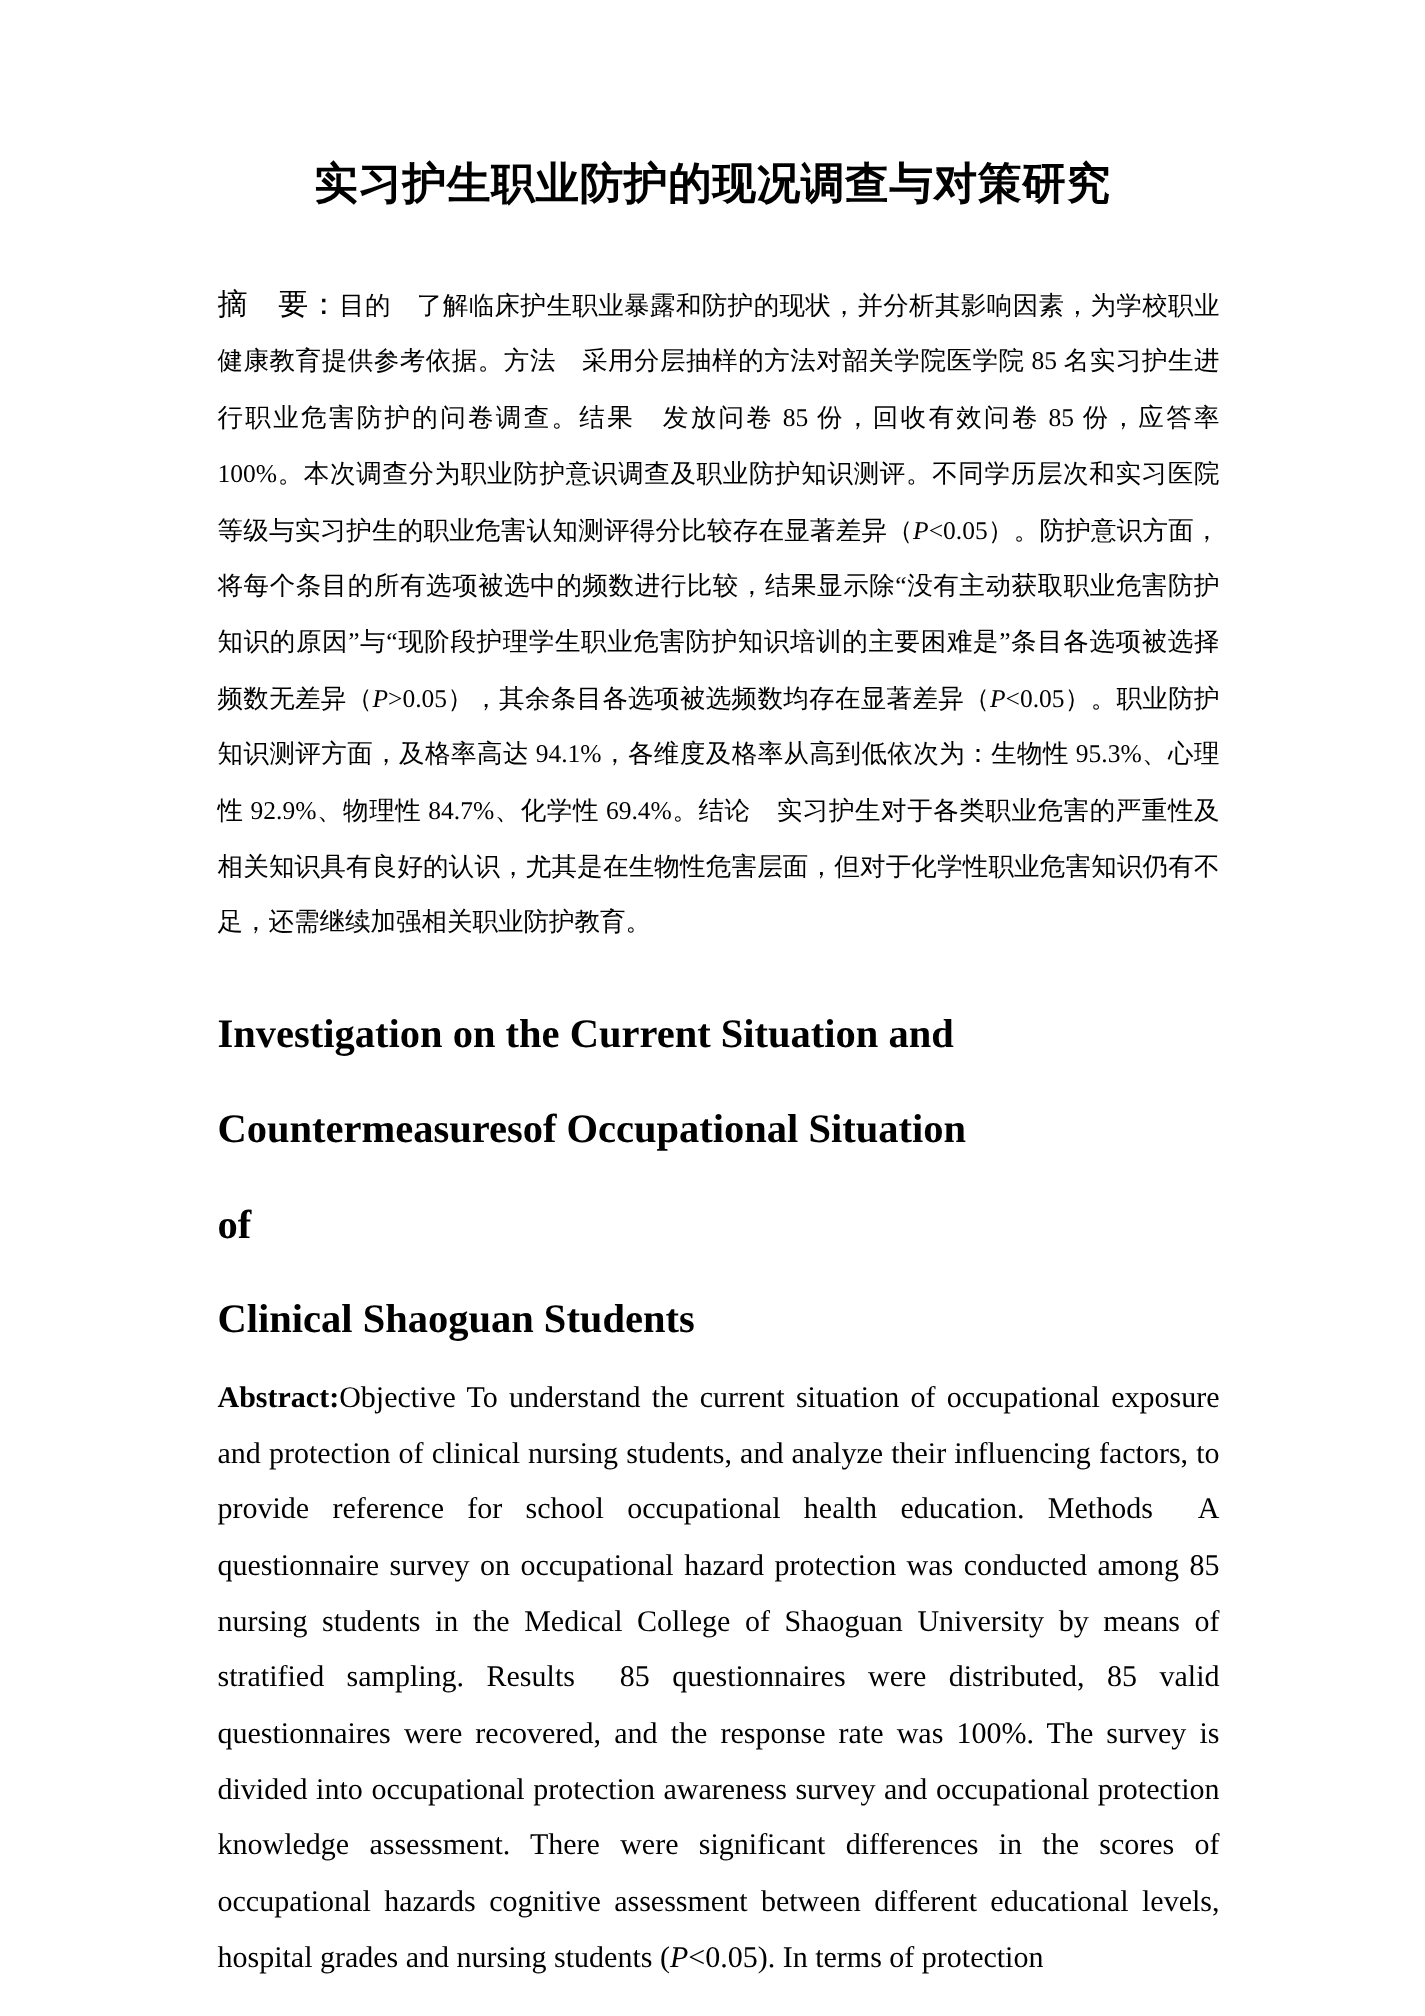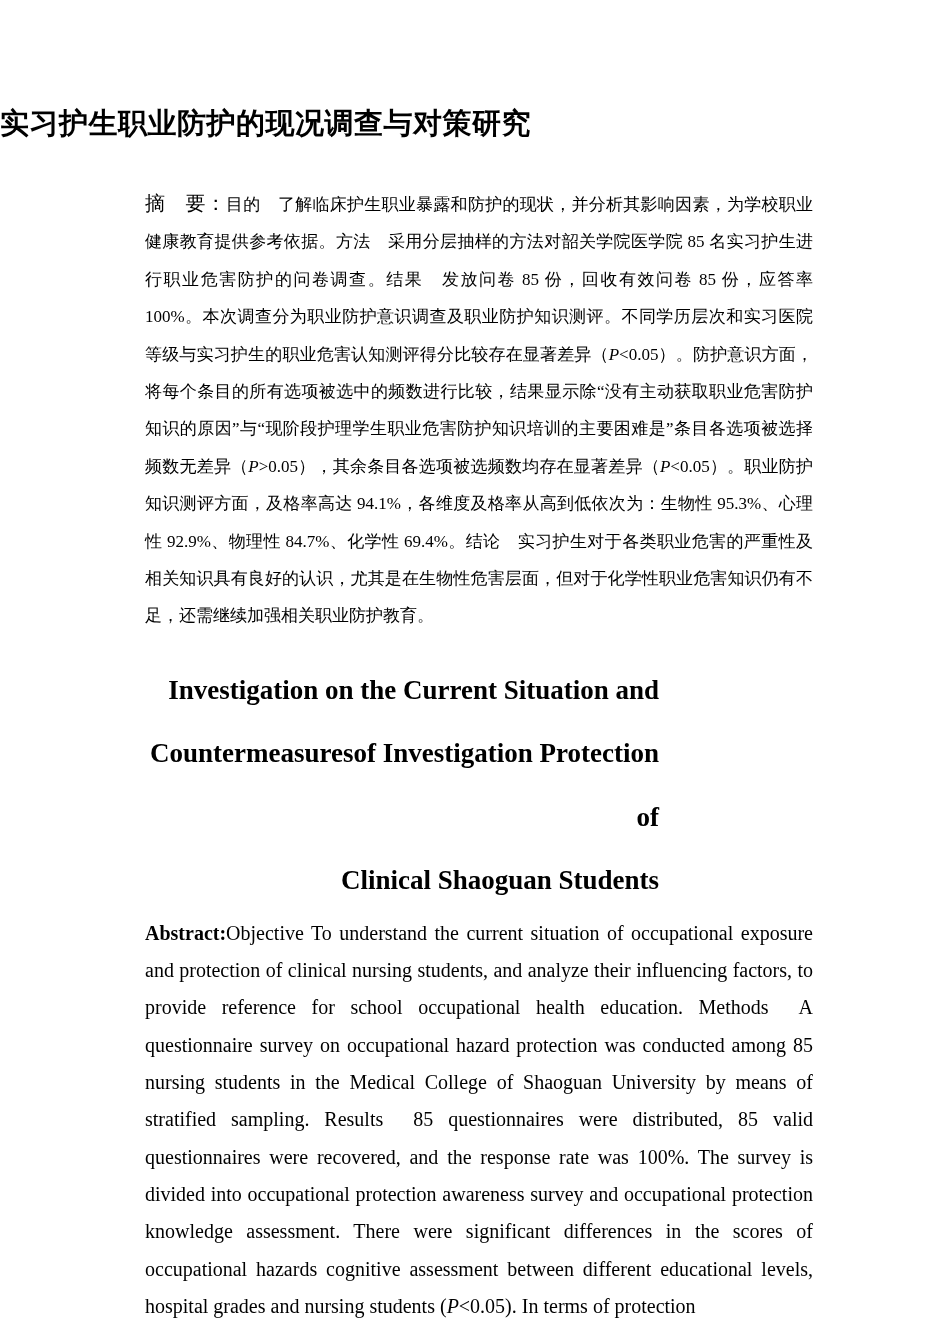--- a/index.html
+++ b/index.html
@@ -11,20 +11,21 @@
     width: 950px;
     height: 1344px;
     background: #ffffff;
     color: #000000;
     position: relative;
     overflow: hidden;
   }
   .cn-title {
     margin: 0;
     padding: 102px 0 0 0;
+    text-align: center;
     font-family: "Liberation Sans", sans-serif;
     font-weight: 700;
     font-size: 29px;
     line-height: 42px;
     letter-spacing: 0.5px;
   }
   .cn-abstract {
     margin: 41px 137px 0 145px;
     font-family: "Liberation Serif", serif;
     font-size: 17px;
@@ -35,21 +36,21 @@
   .cn-keywords {
     margin: 0 137px 0 145px;
     font-family: "Liberation Serif", serif;
     font-size: 17px;
     line-height: 37.4px;
     text-align: left;
   }
   .en-title {
     margin: 24px 0 0 145px;
     width: 514px;
-    text-align: right;
+    text-align: left;
     font-family: "Liberation Serif", serif;
     font-weight: 700;
     font-size: 27px;
     line-height: 63.5px;
   }
   .en-abstract {
     margin: 2px 137px 0 145px;
     font-family: "Liberation Serif", serif;
     font-size: 20px;
     line-height: 37.3px;
@@ -71,19 +72,19 @@
 
 <div class="page">
 
   <h1 class="cn-title">实习护生职业防护的现况调查与对策研究</h1>
 
   <p class="cn-abstract"><span class="run-cnlabel">摘　要：</span><span class="run-normal">目的　了解临床护生职业暴露和防护的现状，并分析其影响因素，为学校职业健康教育提供参考依据。方法　采用分层抽样的方法对韶关学院医学院 85 名实习护生进行职业危害防护的问卷调查。结果　发放问卷 85 份，回收有效问卷 85 份，应答率 100%。本次调查分为职业防护意识调查及职业防护知识测评。不同学历层次和实习医院等级与实习护生的职业危害认知测评得分比较存在显著差异（</span><span class="run-italic">P</span><span class="run-normal">&lt;0.05）。防护意识方面，将每个条目的所有选项被选中的频数进行比较，结果显示除“没有主动获取职业危害防护知识的原因”与“现阶段护理学生职业危害防护知识培训的主要困难是”条目各选项被选择频数无差异（</span><span class="run-italic">P</span><span class="run-normal">&gt;0.05），其余条目各选项被选频数均存在显著差异（</span><span class="run-italic">P</span><span class="run-normal">&lt;0.05）。职业防护知识测评方面，及格率高达 94.1%，各维度及格率从高到低依次为：生物性 95.3%、心理性 92.9%、物理性 84.7%、化学性 69.4%。结论　实习护生对于各类职业危害的严重性及相关知识具有良好的认识，尤其是在生物性危害层面，但对于化学性职业危害知识仍有不足，还需继续加强相关职业防护教育。</span></p>
 
 
   <div class="en-title">
     <div>Investigation on the Current Situation and</div>
-    <div>Countermeasuresof Investigation Protection of</div>
+    <div>Countermeasuresof Occupational Situation of</div>
     <div>Clinical Shaoguan Students</div>
   </div>
 
   <p class="en-abstract"><span class="run-enlabel">Abstract:</span><span class="run-normal">Objective To understand the current situation of occupational exposure and protection of clinical nursing students, and analyze their influencing factors, to provide reference for school occupational health education. Methods&nbsp; A questionnaire survey on occupational hazard protection was conducted among 85 nursing students in the Medical College of Shaoguan University by means of stratified sampling. Results&nbsp; 85 questionnaires were distributed, 85 valid questionnaires were recovered, and the response rate was 100%. The survey is divided into occupational protection awareness survey and occupational protection knowledge assessment. There were significant differences in the scores of occupational hazards cognitive assessment between different educational levels, hospital grades and nursing students (</span><span class="run-italic">P</span><span class="run-normal">&lt;0.05). In terms of protection</span></p>
 
 </div>
 
 </body></html>

